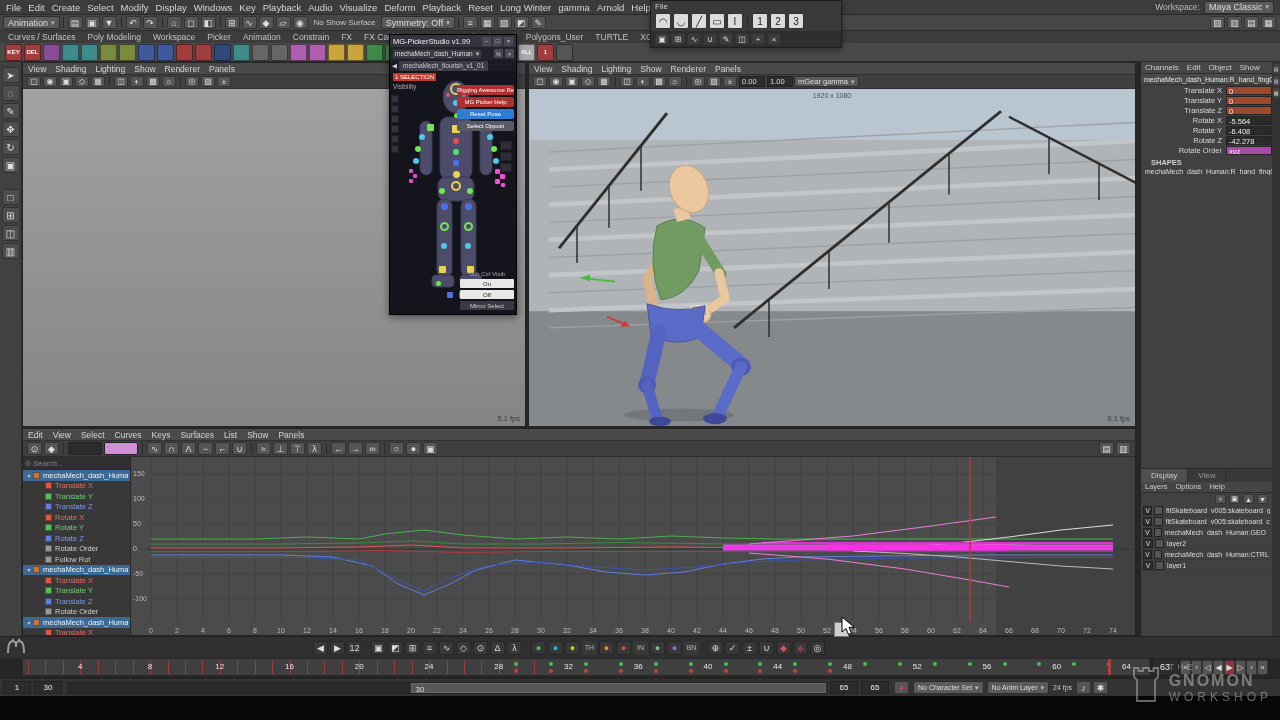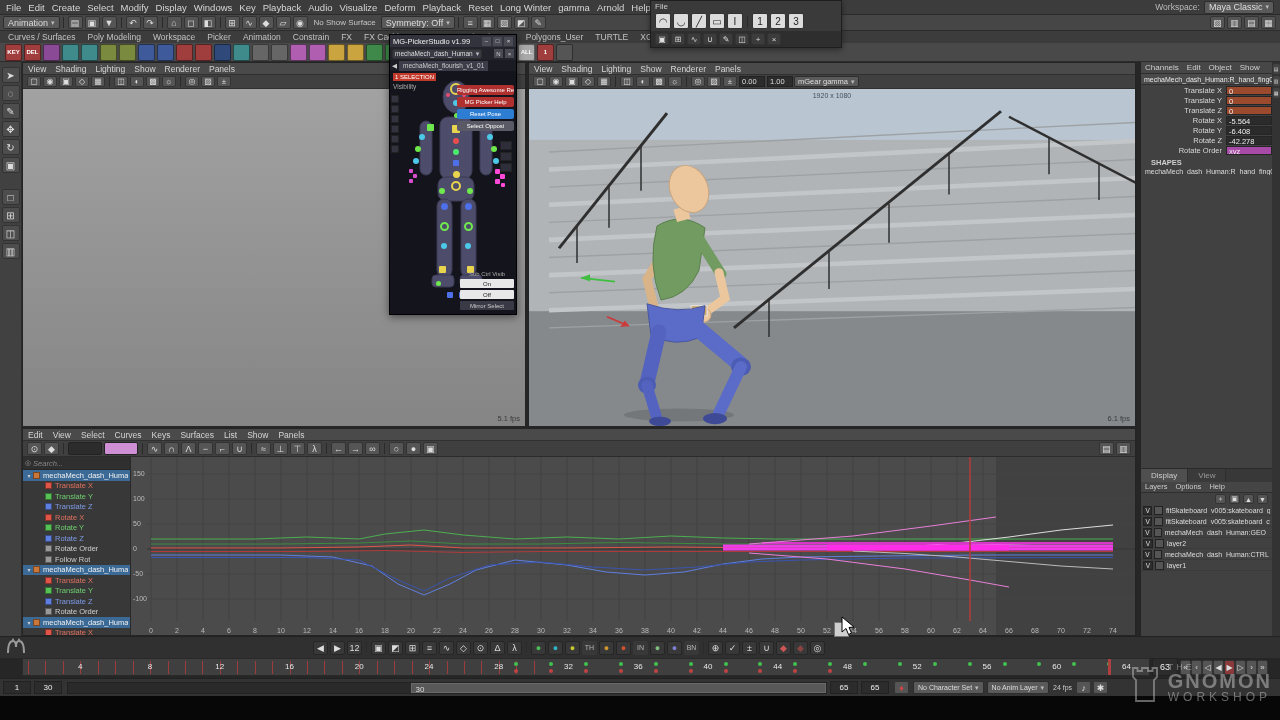--- a/index.html
+++ b/index.html
@@ -141,21 +141,21 @@
 .rs-field{width:28px;height:13px;background:#2c2c2c;border:1px solid #222;font-size:8px;color:#eee;display:inline-flex;align-items:center;justify-content:center;margin-left:3px;flex:none}
 #range-track{position:relative;width:760px;height:12px;background:#2a2a2a;border:1px solid #222;margin-left:5px;flex:none}
 #range-inner{position:absolute;top:0;bottom:0;background:#585858;border:1px solid #6a6a6a}
 #range-inner .rlab{position:absolute;left:3px;top:1px;font-size:8px;color:#ddd}
 #rangeslider .dd{height:13px;font-size:7px;margin-left:3px}
 #rangeslider .fpslab{font-size:7px;color:#ccc;margin-left:4px}
 
 #blackstrip{position:absolute;left:0;top:696px;width:1280px;height:24px;background:#070707}
 #watermark{position:absolute;right:8px;bottom:16px;z-index:60;opacity:.45;display:flex;align-items:center;gap:8px;pointer-events:none;color:#d8d8d8}
 #watermark .wm-the{font-size:9px;letter-spacing:3px}
-#watermark .wm-g{font-size:20px;font-weight:bold;letter-spacing:2px;line-height:18px}
+#watermark .wm-g{font-size:16px;font-weight:bold;letter-spacing:2px;line-height:18px}
 #watermark .wm-w{font-size:12px;letter-spacing:4px}
 #cursor{position:absolute;left:834px;top:616px;z-index:70;pointer-events:none}
 #cursor .keybox{position:absolute;left:0;top:6px;width:15px;height:15px;background:#cfcfcf;border:1px solid #777}
 </style>
 </head>
 <body>
 
 <div id="menubar">
   <div class="row">
 

